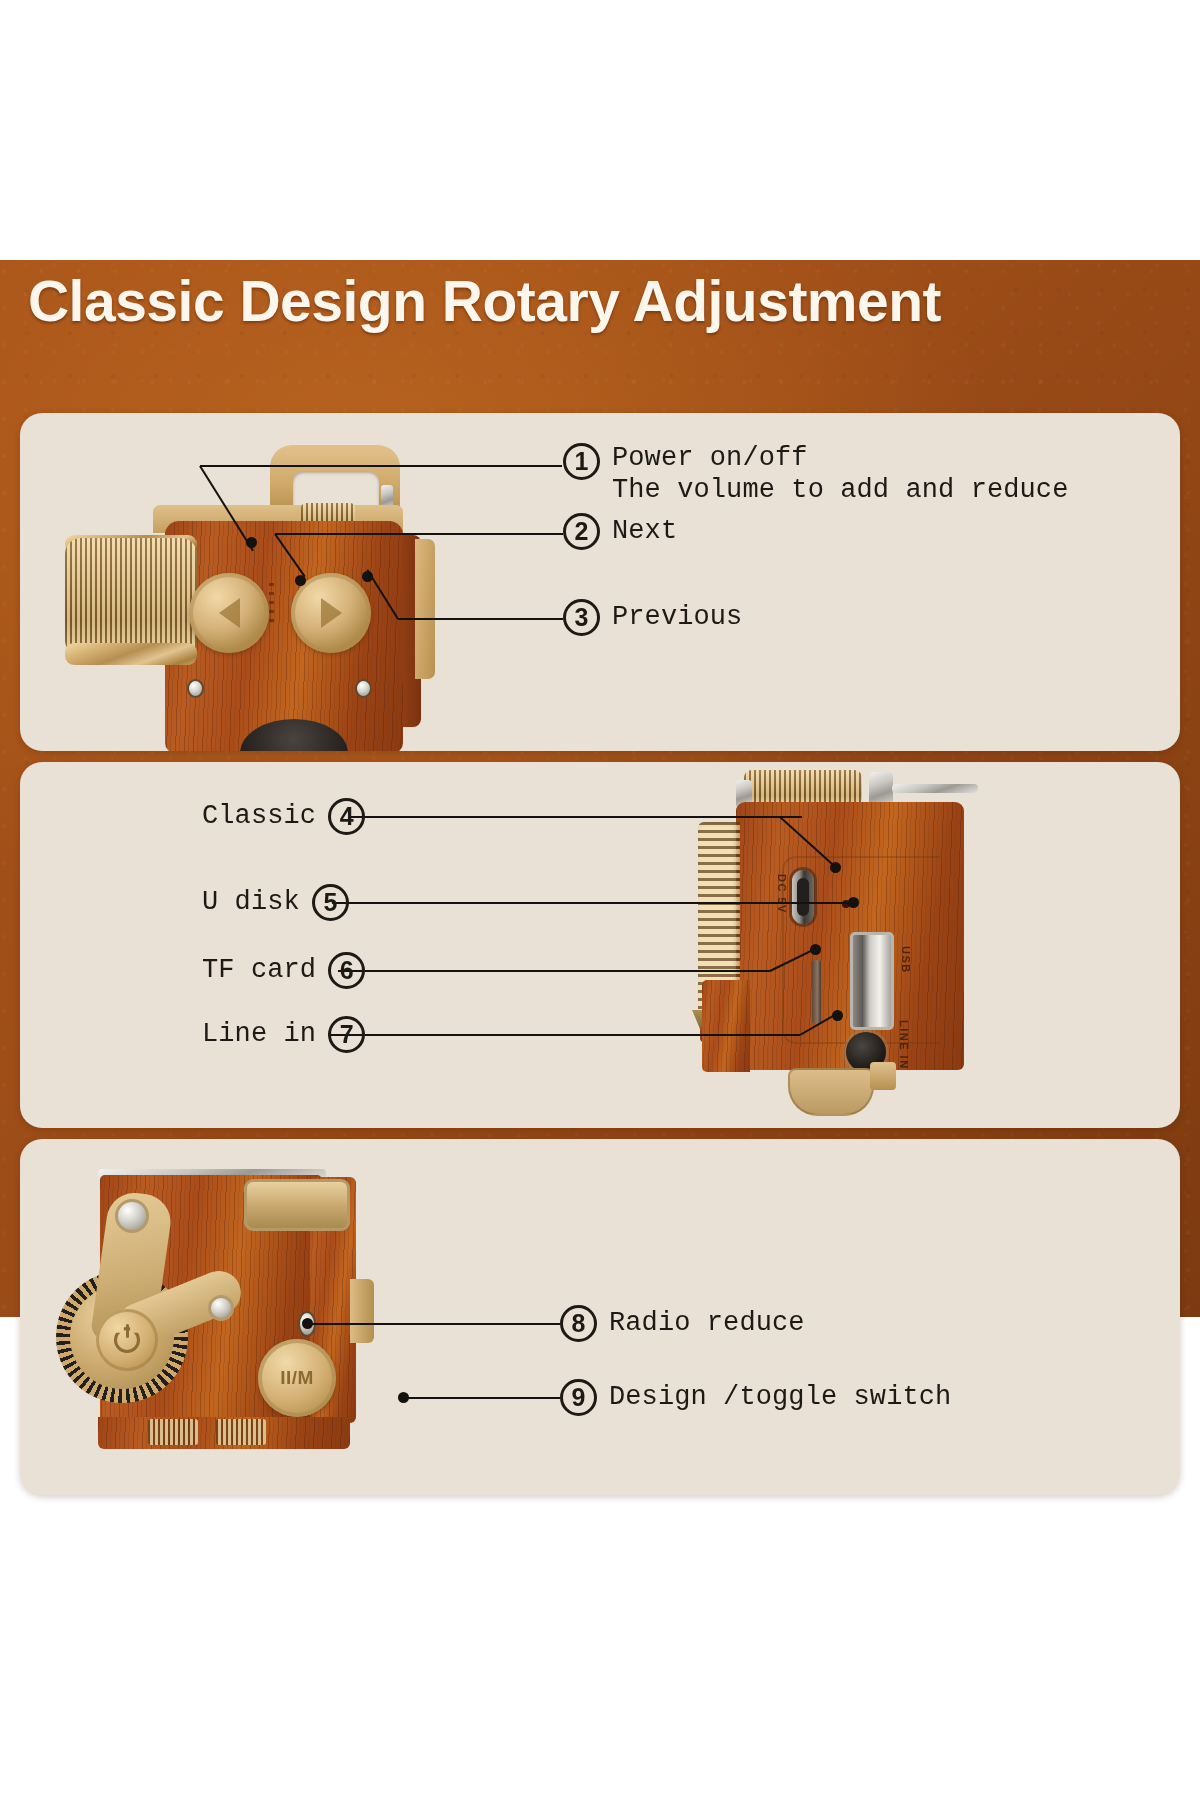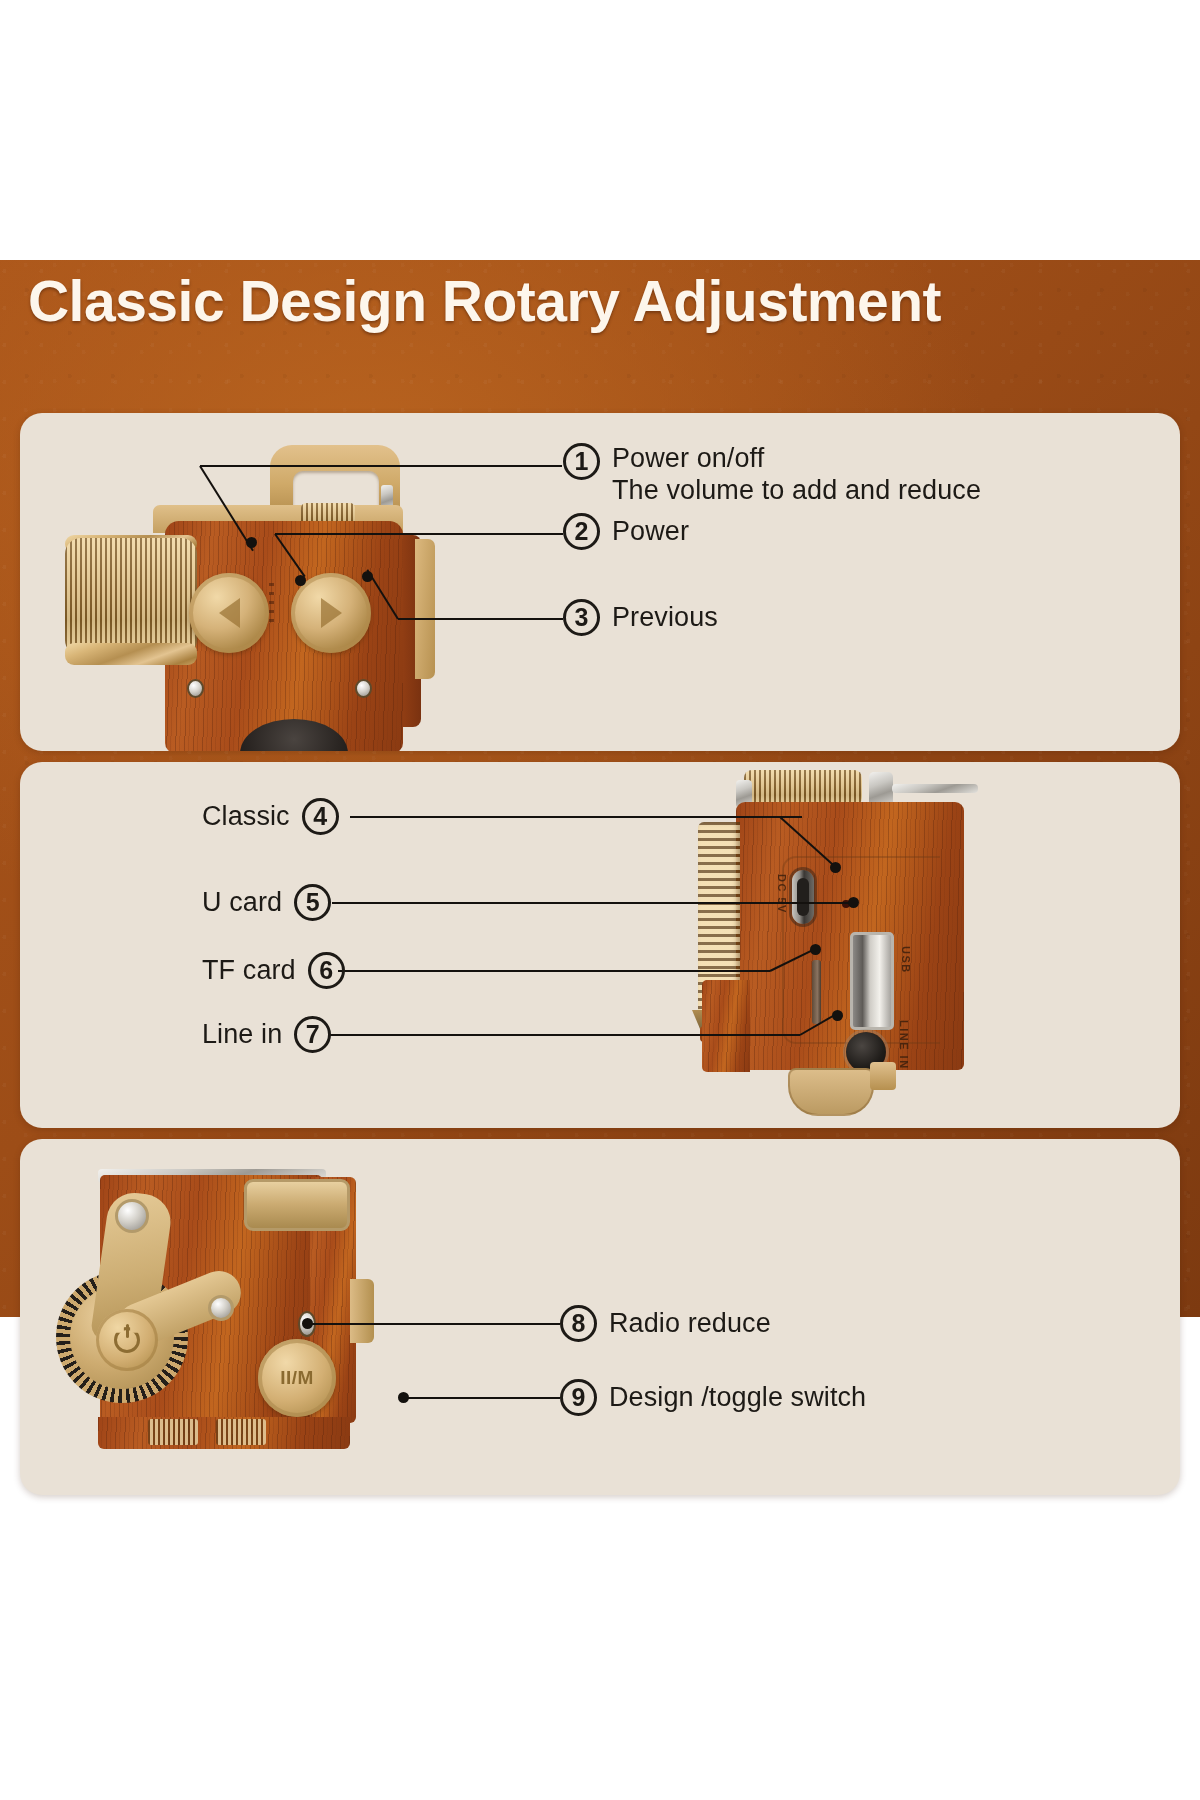--- a/index.html
+++ b/index.html
@@ -45,21 +45,21 @@
   #panel3 { left: 20px; top: 1139px; width: 1160px; height: 356px; }
 
   
   .callout { position: absolute; display: flex; align-items: flex-start; gap: 12px; }
   .cnum {
     width: 37px; height: 37px; min-width: 37px; border-radius: 50%;
     border: 3px solid #1d1a16; color: #1d1a16;
     font-size: 25px; font-weight: 700; line-height: 31px; text-align: center;
     background: transparent; font-family: "Liberation Sans", sans-serif;
   }
-  .ctext { color: #1d1a16; font-size: 27px; font-weight: 400; line-height: 1.17; white-space: pre-line; padding-top: 3px; letter-spacing: .1px; }
+  .ctext { color: #1d1a16; font-size: 27px; font-weight: 400; line-height: 1.17; white-space: pre-line; padding-top: 3px; letter-spacing: .1px; font-family: Liberation Mono, monospace; }
   .ctext.two { padding-top: 0; }
   .callout.rtl { flex-direction: row-reverse; }
   .callout.rtl .ctext { text-align: right; }
 
   
   .lead { position: absolute; background: #14110e; height: 2px; transform-origin: 0 50%; }
   .dot  { position: absolute; width: 11px; height: 11px; border-radius: 50%; background: #14110e; }
 
   
   .wood {
@@ -357,21 +357,21 @@
     <div class="lead" style="left:378px; top:205px; width:58px; transform: rotate(-122deg);"></div>
     <div class="dot" style="left:342px; top:158px;"></div>
 
     <div class="callout" style="left:543px; top:30px;">
       <div class="cnum">1</div>
       <div class="ctext two">Power on/off
 The volume to add and reduce</div>
     </div>
     <div class="callout" style="left:543px; top:100px;">
       <div class="cnum">2</div>
-      <div class="ctext">Power</div>
+      <div class="ctext">Next</div>
     </div>
     <div class="callout" style="left:543px; top:186px;">
       <div class="cnum">3</div>
       <div class="ctext">Previous</div>
     </div>
   </div>
 
   <div class="panel" id="panel2">
 
     <div id="p2art">
@@ -419,21 +419,21 @@
     <div class="lead" style="left:308px; top:272px; width:472px;"></div>
     <div class="lead" style="left:780px; top:272px; width:42px; transform: rotate(-30deg);"></div>
     <div class="dot" style="left:812px; top:248px;"></div>
 
     <div class="callout rtl" style="left:182px; top:36px;">
       <div class="cnum">4</div>
       <div class="ctext">Classic</div>
     </div>
     <div class="callout rtl" style="left:182px; top:122px;">
       <div class="cnum">5</div>
-      <div class="ctext">U card</div>
+      <div class="ctext">U disk</div>
     </div>
     <div class="callout rtl" style="left:182px; top:190px;">
       <div class="cnum">6</div>
       <div class="ctext">TF card</div>
     </div>
     <div class="callout rtl" style="left:182px; top:254px;">
       <div class="cnum">7</div>
       <div class="ctext">Line in</div>
     </div>
   </div>

